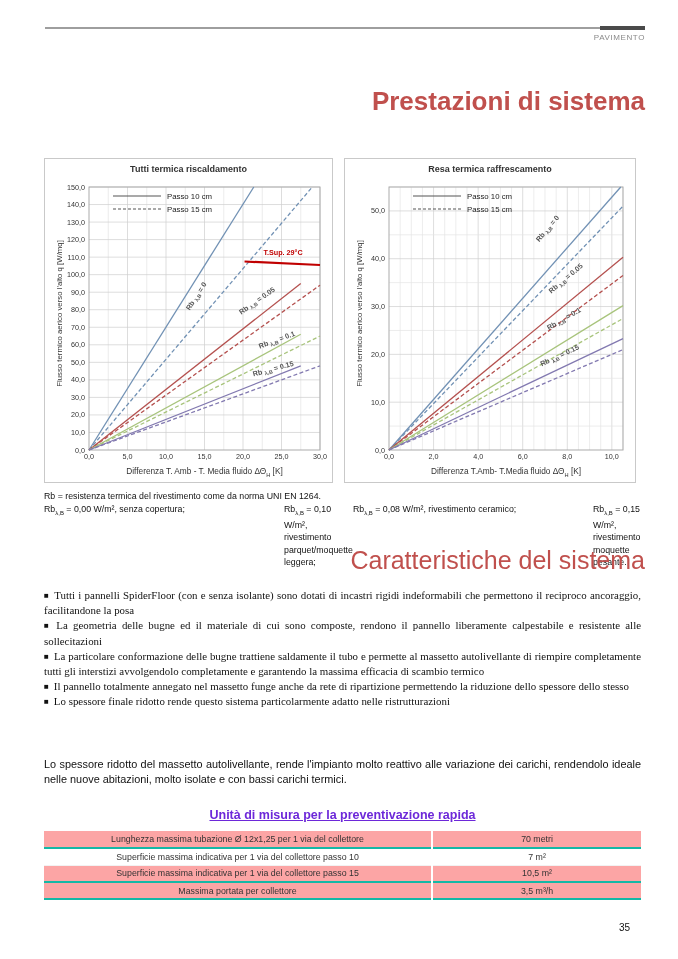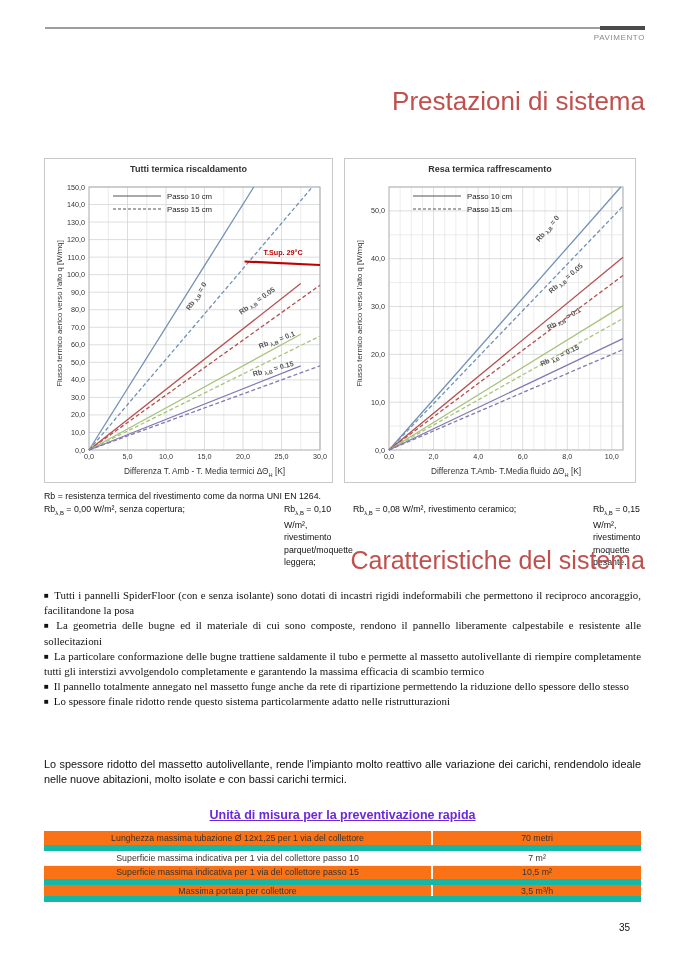--- a/index.html
+++ b/index.html
@@ -5,21 +5,21 @@
   html,body{margin:0;padding:0;}
   body{
     width:678px;height:959px;background:#ffffff;position:relative;
     font-family:"Liberation Sans",sans-serif;color:#222;overflow:hidden;
   }
   .abs{position:absolute;}
   
   #top-rule{left:45px;top:27px;width:600px;height:2px;background:#9e9e9e;}
   #top-rule-dark{left:600px;top:26px;width:45px;height:4px;background:#4a4a4a;}
   #pavimento{right:33px;top:33px;font-size:8px;color:#8a8a8a;letter-spacing:.6px;}
-  #page-title{right:33px;top:86px;font-size:26px;font-weight:400;color:#c0504d;}
+  #page-title{right:33px;top:86px;font-size:26px;font-weight:700;color:#c0504d;}
   
   .chart{position:absolute;top:158px;height:323px;background:#fff;border:1px solid #c9c9c9;}
   #chart0{left:44px;width:287px;}
   #chart1{left:344px;width:290px;}
   .chart-title{position:absolute;top:5px;left:0;width:100%;text-align:center;
     font-size:9px;font-weight:bold;color:#333;}
   .chart-ylabel{position:absolute;left:-106px;top:150px;width:240px;text-align:center;
     transform:rotate(-90deg);font-size:7.8px;color:#333;white-space:nowrap;}
   .chart-xlabel{position:absolute;bottom:4px;left:44px;right:12px;text-align:center;
     font-size:8.3px;color:#333;}
@@ -40,21 +40,21 @@
   
   #table-title{left:44px;top:808px;width:597px;text-align:center;font-weight:bold;
     font-size:12.5px;color:#6d28d9;text-decoration:underline;}
   #spec-table{position:absolute;left:44px;top:831px;width:597px;border-collapse:collapse;
     font-size:8.8px;color:#333;}
   #spec-table tr{height:17px;}
   #spec-table td{text-align:center;padding:0 4px;}
   #spec-table td:first-child{width:65%;}
   #spec-table td + td{border-left:2px solid #fff;}
   #spec-table tr{border-bottom:1px solid #f2f2f2;}
-  #spec-table tr.shaded{background:#f97316;border-bottom:6px solid #14b8a6;}
+  #spec-table tr.shaded{background:#fca5a5;border-bottom:2px solid #14b8a6;}
   #page-num{left:606px;top:922px;width:24px;text-align:right;font-weight:normal;font-size:10px;color:#111;}
 </style>
 </head>
 <body>
 
 <div class="abs" id="top-rule"></div>
 <div class="abs" id="top-rule-dark"></div>
 <div class="abs" id="pavimento">PAVIMENTO</div>
 <div class="abs" id="page-title">Prestazioni di sistema</div>
 
@@ -125,21 +125,21 @@
       <line x1="68" y1="50" x2="116" y2="50" stroke="#555" stroke-width="1.2" stroke-dasharray="3 2"></line>
       <text x="122" y="52.5" font-size="7.8" fill="#222">Passo 15 cm</text>
       <text transform="translate(153.34,138.46) rotate(-57)" font-size="7.2" fill="#555555" text-anchor="middle" font-weight="bold"><tspan>Rb </tspan><tspan dy="1.8" font-size="5.2">λ,B</tspan><tspan dy="-1.8"> = 0</tspan></text>
       <text transform="translate(213.39999999999998,143.72) rotate(-35)" font-size="7.2" fill="#555555" text-anchor="middle" font-weight="bold"><tspan>Rb </tspan><tspan dy="1.8" font-size="5.2">λ,B</tspan><tspan dy="-1.8"> = 0.05</tspan></text>
       <text transform="translate(232.65,183.17000000000002) rotate(-20)" font-size="7.2" fill="#555555" text-anchor="middle" font-weight="bold"><tspan>Rb </tspan><tspan dy="1.8" font-size="5.2">λ,B</tspan><tspan dy="-1.8"> = 0.1</tspan></text>
       <text transform="translate(228.8,212.10000000000002) rotate(-15)" font-size="7.2" fill="#555555" text-anchor="middle" font-weight="bold"><tspan>Rb </tspan><tspan dy="1.8" font-size="5.2">λ,B</tspan><tspan dy="-1.8"> = 0.15</tspan></text>
       <text transform="translate(238.04,96.38) rotate(0)" font-size="7.2" fill="#c00000" text-anchor="middle" font-weight="bold"><tspan>T.Sup. 29°C</tspan></text>
     </svg>
   <div class="chart-title">Tutti termica riscaldamento</div>
   <div class="chart-ylabel">Flusso termico aerico verso l'alto q [W/mq]</div>
-  <div class="chart-xlabel"><span>Differenza T. Amb - T. Media termici ΔΘ</span><sub>H</sub><span> [K]</span></div>
+  <div class="chart-xlabel"><span>Differenza T. Amb - T. Media fluido ΔΘ</span><sub>H</sub><span> [K]</span></div>
 </div>
 
 <div class="chart" id="chart1">
   <svg width="290" height="323">
       <line x1="55.14285714285714" y1="28" x2="55.14285714285714" y2="291" stroke="#e4e4e4" stroke-width="0.7"></line>
       <line x1="66.28571428571428" y1="28" x2="66.28571428571428" y2="291" stroke="#e4e4e4" stroke-width="0.7"></line>
       <line x1="77.42857142857142" y1="28" x2="77.42857142857142" y2="291" stroke="#e4e4e4" stroke-width="0.7"></line>
       <line x1="88.57142857142857" y1="28" x2="88.57142857142857" y2="291" stroke="#cfcfcf" stroke-width="0.7"></line>
       <line x1="99.71428571428571" y1="28" x2="99.71428571428571" y2="291" stroke="#e4e4e4" stroke-width="0.7"></line>
       <line x1="110.85714285714285" y1="28" x2="110.85714285714285" y2="291" stroke="#e4e4e4" stroke-width="0.7"></line>

